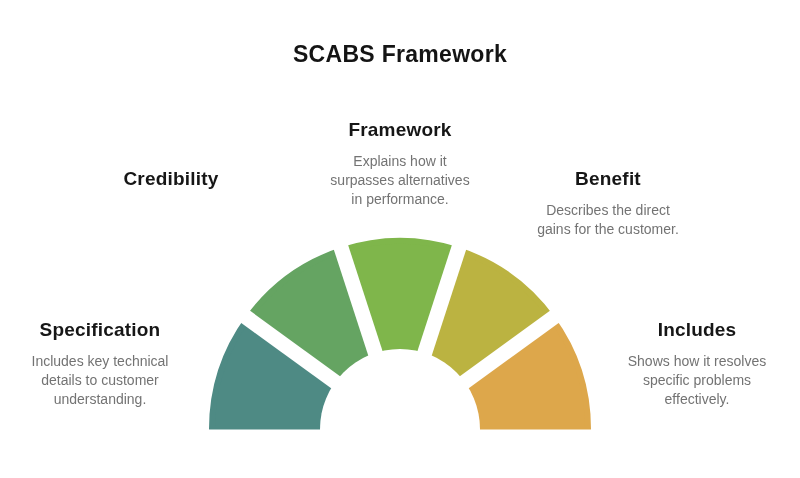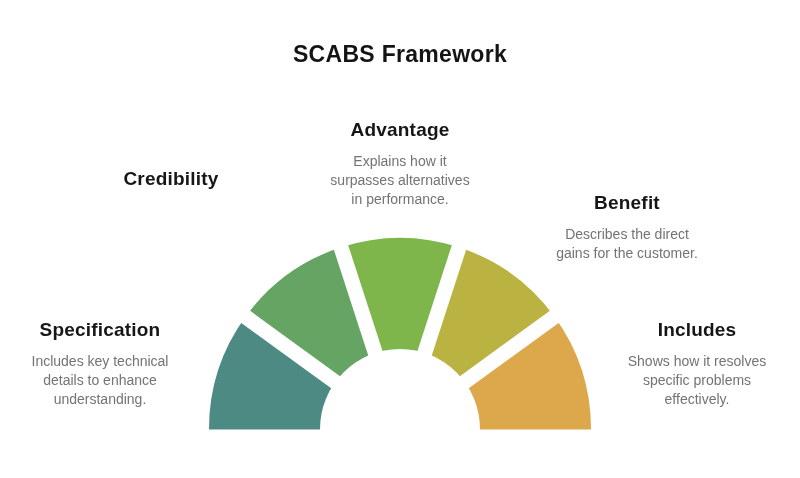--- a/index.html
+++ b/index.html
@@ -24,21 +24,21 @@
   .label .hd {
     font-size: 19px; font-weight: 700; color: #161616;
     margin: 0 0 11px 0; letter-spacing: 0.2px;
   }
   .label .desc {
     font-size: 14px; line-height: 19px; color: #737373;
     margin: 0; white-space: pre-line;
   }
   #label-advantage     { left: 300px; top: 119px; width: 200px; }
   #label-credibility   { left:  71px; top: 168px; width: 200px; }
-  #label-benefit       { left: 527px; top: 168px; width: 200px; margin-top: 24px; }
+  #label-benefit       { left: 508px; top: 168px; width: 200px; }
   #label-specification { left:   0px; top: 319px; width: 200px; }
   #label-solution      { left: 597px; top: 319px; width: 200px; }
 </style>
 </head>
 <body>
 
 <div class="title">SCABS Framework</div>
 
 <svg class="fan" viewBox="0 0 800 478" xmlns="http://www.w3.org/2000/svg">
     <path d="M 212.00 429.00 A 188 188 0 0 1 247.90 318.50 L 344.99 389.03 A 68 68 0 0 0 332.00 429.00 Z" fill="#4e8a84" stroke="#4e8a84" stroke-width="6" stroke-linejoin="round"></path>
@@ -50,30 +50,30 @@
     <line x1="400" y1="429" x2="336.34" y2="233.08" stroke="#ffffff" stroke-width="15"></line>
     <line x1="400" y1="429" x2="463.66" y2="233.08" stroke="#ffffff" stroke-width="15"></line>
     <line x1="400" y1="429" x2="566.66" y2="307.92" stroke="#ffffff" stroke-width="15"></line>
     <circle cx="400" cy="429" r="80" fill="#ffffff"></circle>
     <rect x="0" y="429.5" width="800" height="49" fill="#ffffff"></rect>
   </svg>
 
 <div class="label" id="label-specification">
   <div class="hd">Specification</div>
   <div class="desc">Includes key technical
-details to enhance
+details to customer
 understanding.</div>
 </div>
 
 <div class="label" id="label-credibility">
   <div class="hd">Credibility</div>
 </div>
 
 <div class="label" id="label-advantage">
-  <div class="hd">Advantage</div>
+  <div class="hd">Framework</div>
   <div class="desc">Explains how it
 surpasses alternatives
 in performance.</div>
 </div>
 
 <div class="label" id="label-benefit">
   <div class="hd">Benefit</div>
   <div class="desc">Describes the direct
 gains for the customer.</div>
 </div>

